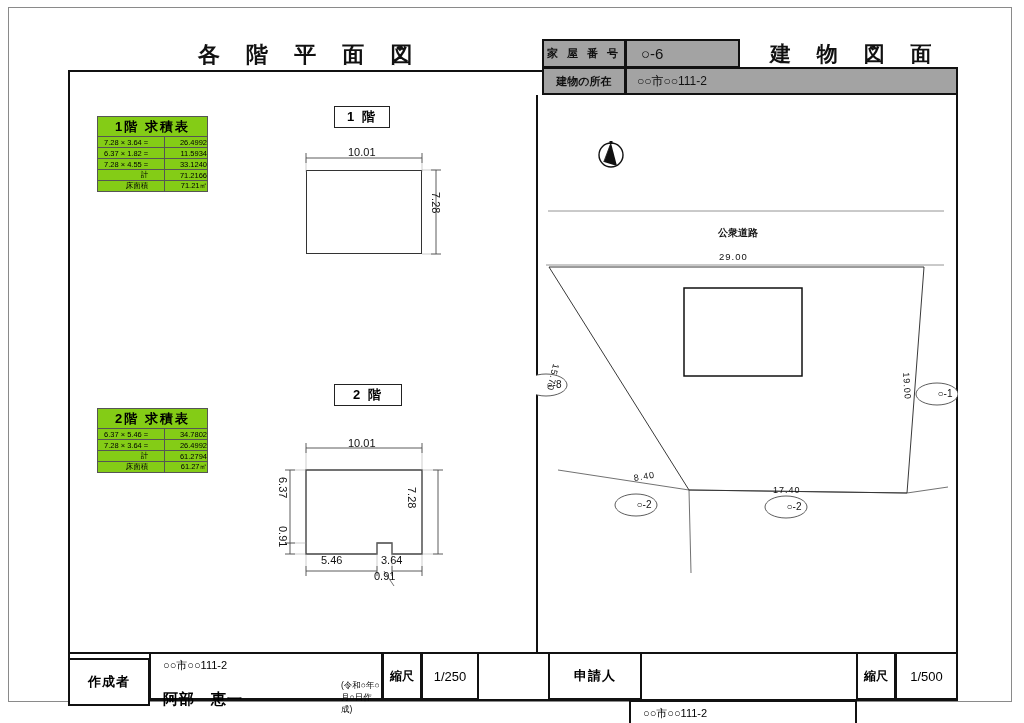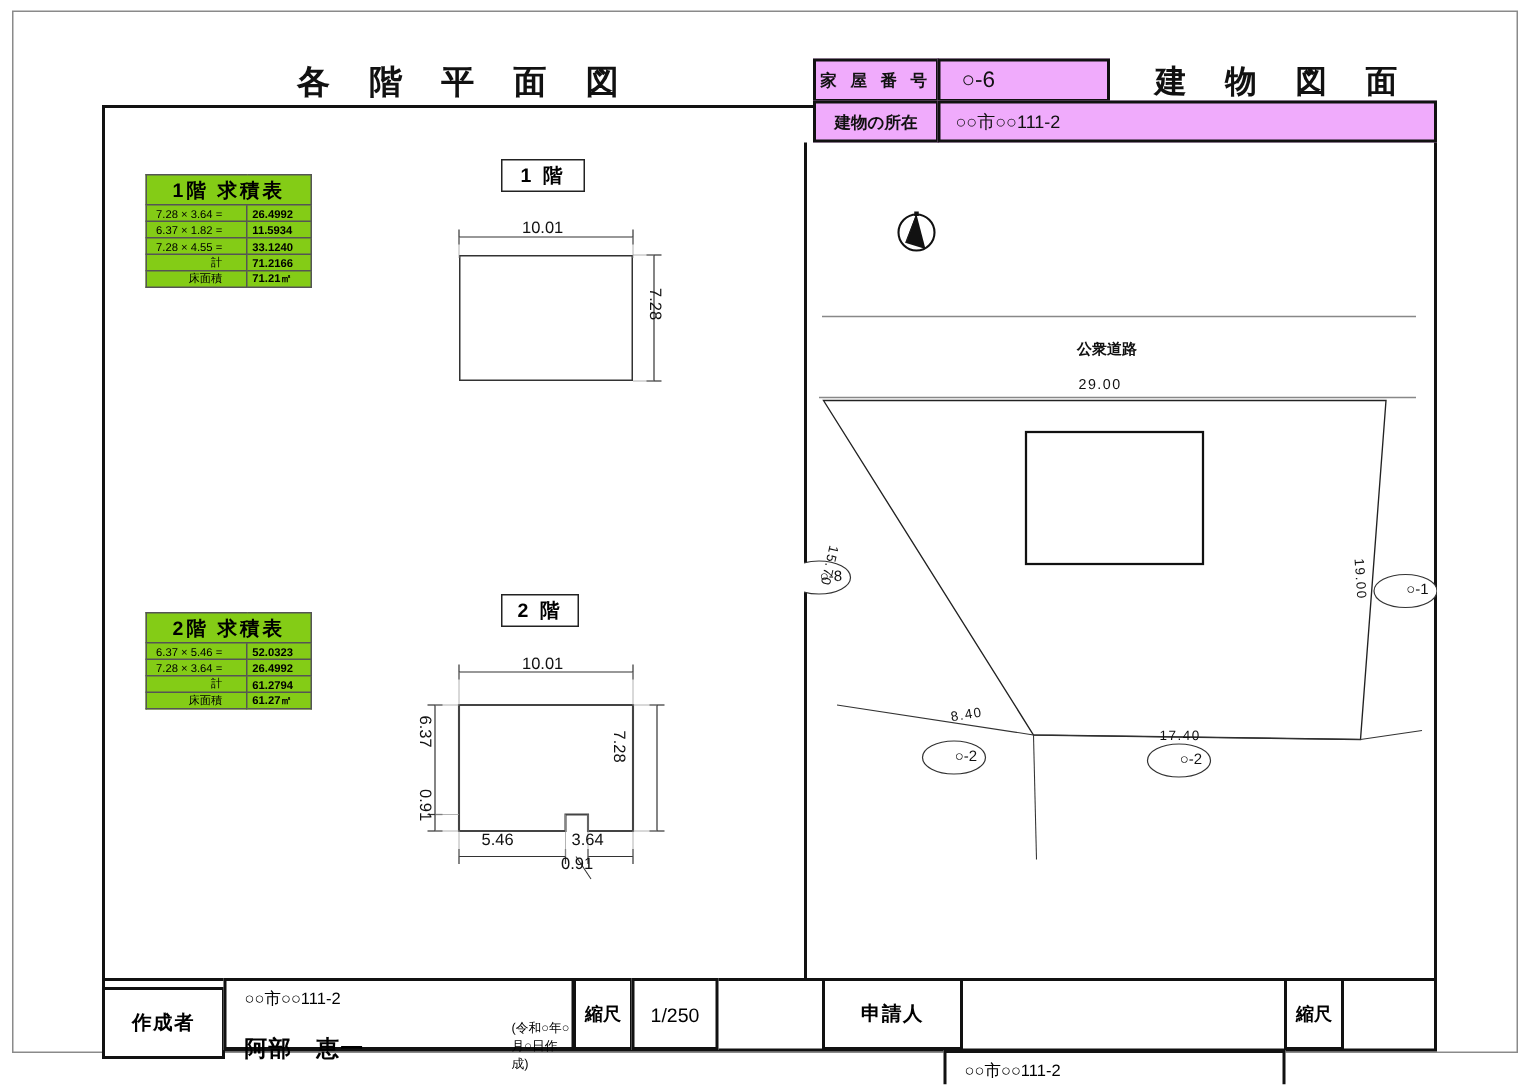--- a/index.html
+++ b/index.html
@@ -39,21 +39,21 @@
   #title-right {
     left: 770px; top: 40px;
     font-size: 21px; font-weight: bold; letter-spacing: 10px;
   }
   #rule-left {
     left: 68px; top: 70px; width: 470px; height: 0;
     border-top: 2px solid #111;
   }
 
   
-  .hdr-box { border: 2px solid #111; background: #f0abfc; }
+  .hdr-box { border: 2px solid #111; background: #a3a3a3; }
   #hdr-num-label {
     left: 542px; top: 39px; width: 84px; height: 29px;
     display: flex; align-items: center; justify-content: center;
     font-size: 11px; letter-spacing: 3px; font-weight: bold;
   }
   #hdr-num-value {
     left: 625px; top: 39px; width: 115px; height: 29px;
     display: flex; align-items: center; padding-left: 14px;
     font-size: 15px;
   }
@@ -80,32 +80,32 @@
     border: 1px solid #333;
     background: #84cc16;
     font-size: 7.5px;
   }
   .area-table td, .area-table th { border: 1px solid #555; padding: 0; }
   .area-table .cap {
     font-size: 13px; font-weight: bold; text-align: center;
     letter-spacing: 2px; height: 20px;
   }
   .area-table .expr { width: 66px; text-align: right; padding-right: 16px; height: 11px; }
-  .area-table .val  { width: 42px; text-align: left;  padding-left: 3px; height: 11px; font-weight: bold; }
+  .area-table .val  { width: 42px; text-align: right;  padding-left: 3px; height: 11px; }
   #table-1f { left: 97px; top: 116px; width: 111px; }
   #table-2f { left: 97px; top: 408px; width: 111px; }
 
   
   .floor-tag {
     border: 1px solid #222; background: #fff;
     font-size: 13px; font-weight: bold; letter-spacing: 2px;
     display: flex; align-items: center; justify-content: center;
   }
   #tag-1f { left: 334px; top: 106px; width: 56px; height: 22px; }
-  #tag-2f { left: 334px; top: 396px; width: 52px; height: 22px; }
+  #tag-2f { left: 334px; top: 384px; width: 68px; height: 22px; }
 
   
   #plan1-rect {
     left: 306px; top: 170px; width: 116px; height: 84px;
     border: 1.5px solid #333; background: #fff;
   }
   .dimtext { font-size: 11px; color: #111; }
   .vtext { writing-mode: vertical-rl; text-orientation: mixed; font-size: 11px; color: #111; }
 
   
@@ -187,21 +187,21 @@
   </tbody>
     </table>
 
   <table id="table-2f" class="abs area-table">
     <tbody>
         <tr>
           <td class="cap" colspan="2">2階  求積表</td>
         </tr>
     <tr>
       <td class="expr">6.37 × 5.46 =</td>
-      <td class="val">52.0323</td>
+      <td class="val">34.7802</td>
         </tr>
     <tr>
       <td class="expr">7.28 × 3.64 =</td>
       <td class="val">26.4992</td>
         </tr>
     <tr>
       <td class="expr">計</td>
       <td class="val">61.2794</td>
         </tr>
     <tr>
@@ -337,14 +337,15 @@
   </div>
   <div id="tb-l-slab" class="abs tb-cell tb-scale-label">縮尺</div>
   <div id="tb-l-sval" class="abs tb-cell tb-scale-val">1/250</div>
 
   <div id="tb-r-label" class="abs tb-cell tb-label">申請人</div>
   <div id="tb-r-name" class="abs tb-cell tb-name-box">
     <div class="tb-addr">○○市○○111-2</div>
     <div class="tb-person">阿部　恵一</div>
   </div>
   <div id="tb-r-slab" class="abs tb-cell tb-scale-label">縮尺</div>
+  <div id="tb-r-sval" class="abs tb-cell tb-scale-val">1/500</div>
 
 </div>
 
 </body></html>

